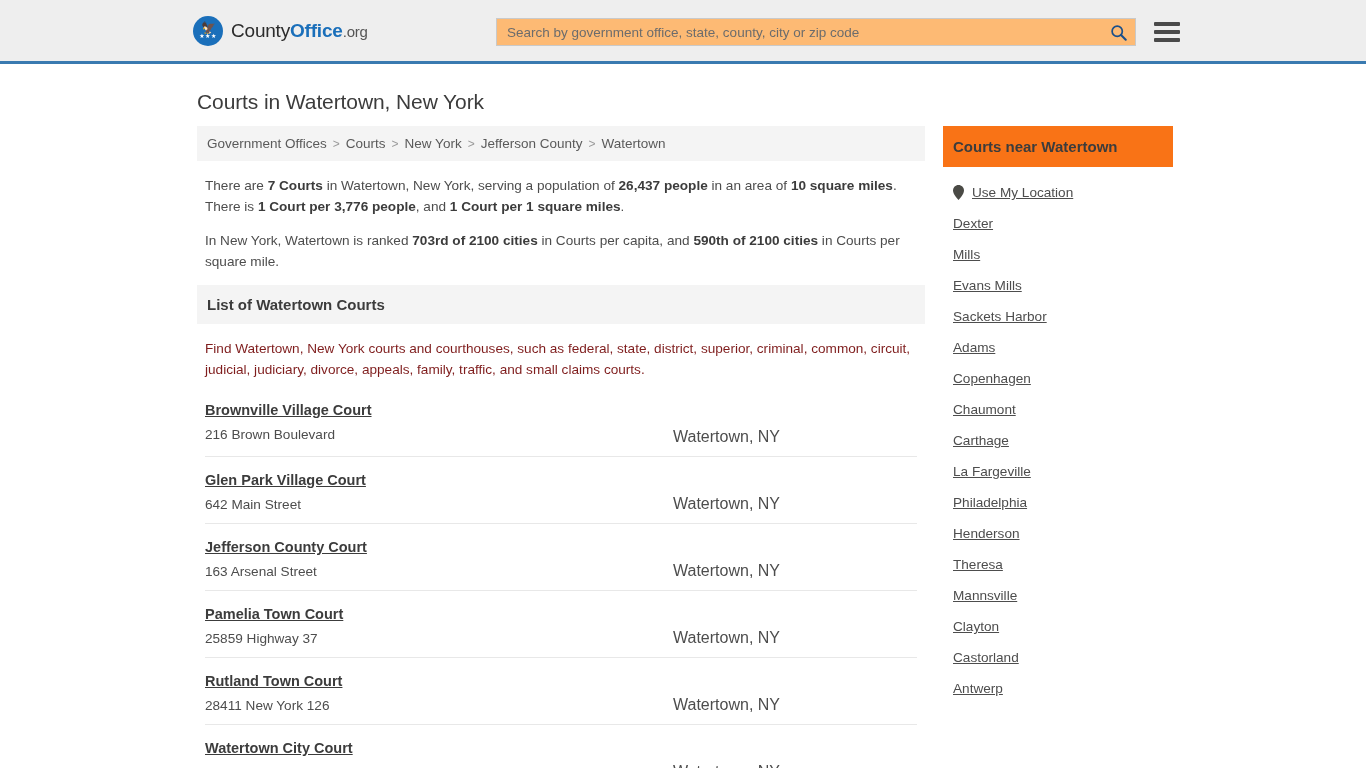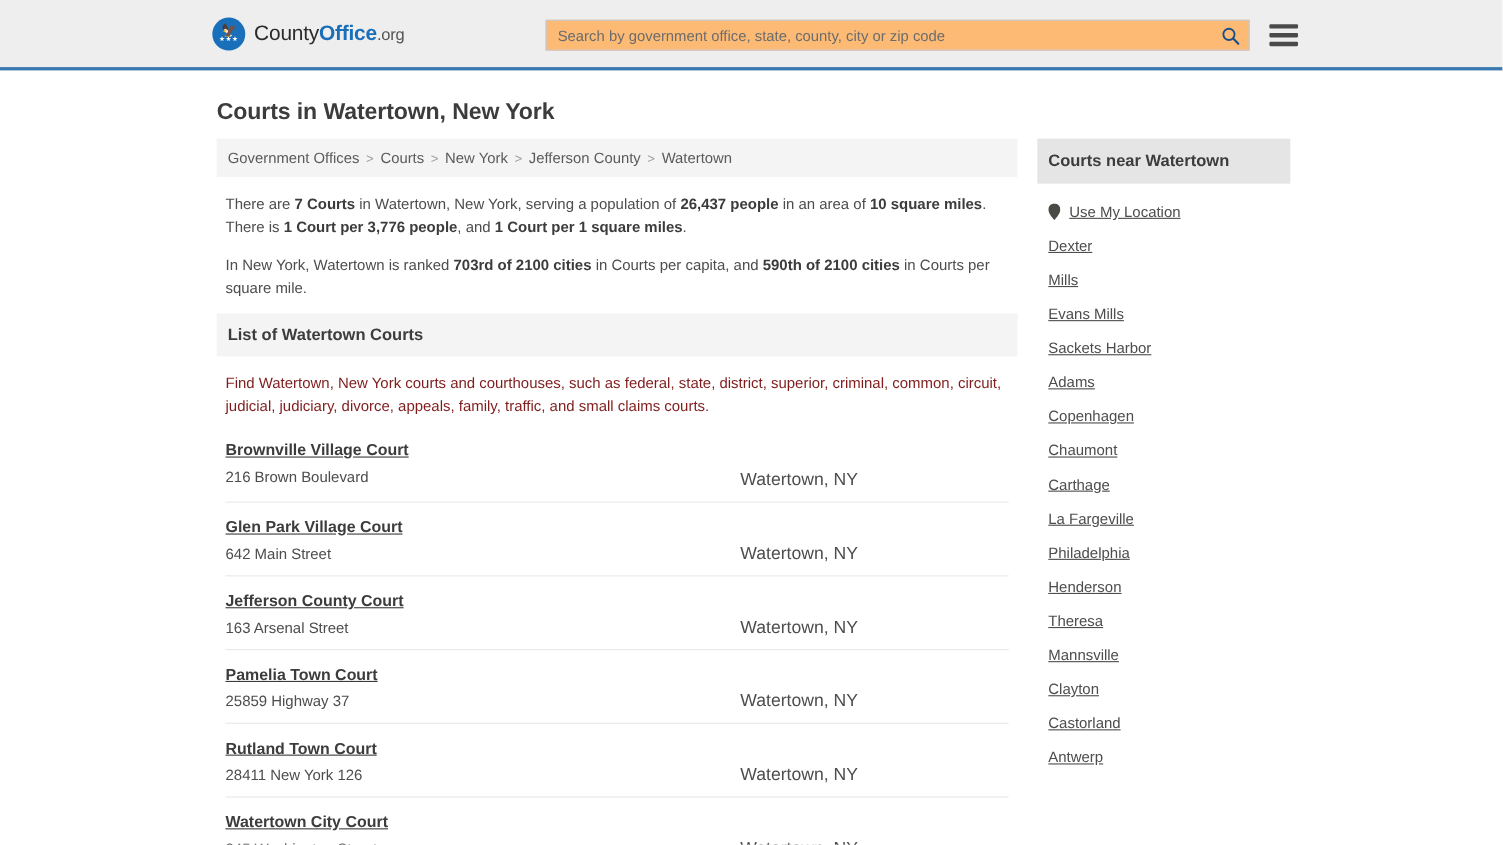--- a/index.html
+++ b/index.html
@@ -111,21 +111,21 @@
     border-radius: 1px;
   }
 
   
   .page {
     width: 1366px;
     padding: 0 193px 0 197px;
   }
   .page-title {
     font-size: 21px;
-    font-weight: bold;
+    font-weight: normal;
     color: #3c3c3c;
     margin: 26px 0 12px 0;
     letter-spacing: -0.1px;
   }
   .columns { display: flex; align-items: flex-start; }
   .main-col { width: 728px; flex: none; }
   .side-col { width: 230px; flex: none; margin-left: 18px; }
 
   
   .breadcrumb {
@@ -198,21 +198,21 @@
   .court-row .citystate {
     position: absolute;
     left: 468px;
     bottom: 10px;
     font-size: 16px;
     color: #4d4d4d;
   }
 
   
   .side-head {
-    background: #e5e5e5;
+    background: #f97316;
     padding: 12px 10px;
     font-size: 15px;
     font-weight: bold;
     color: #3c3c3c;
   }
   .side-list { padding: 10px 10px 0 10px; }
   .side-item {
     display: flex;
     align-items: center;
     padding: 8px 0;

